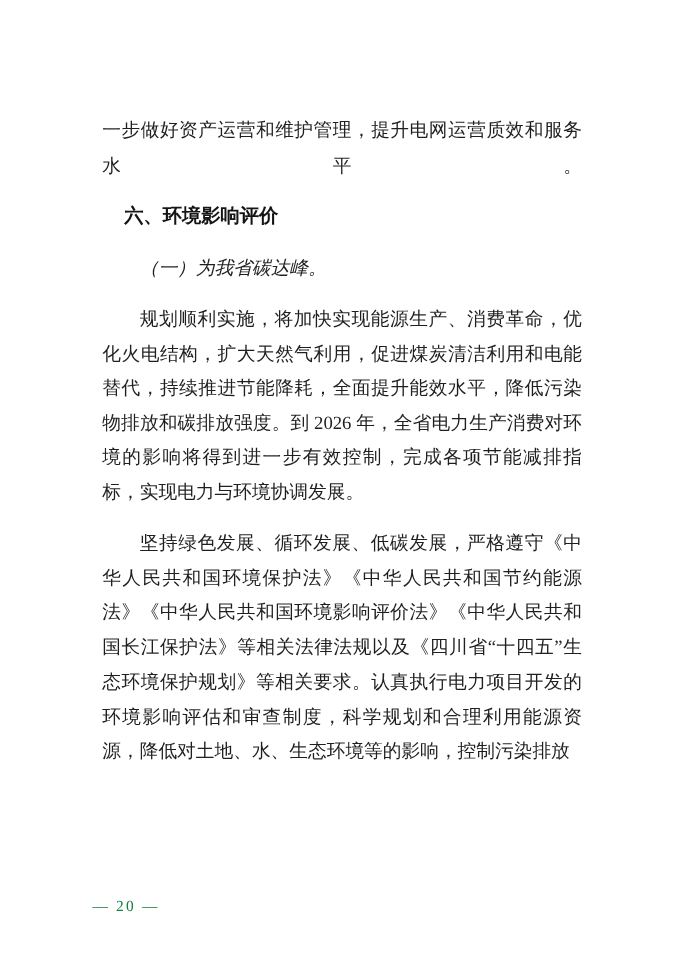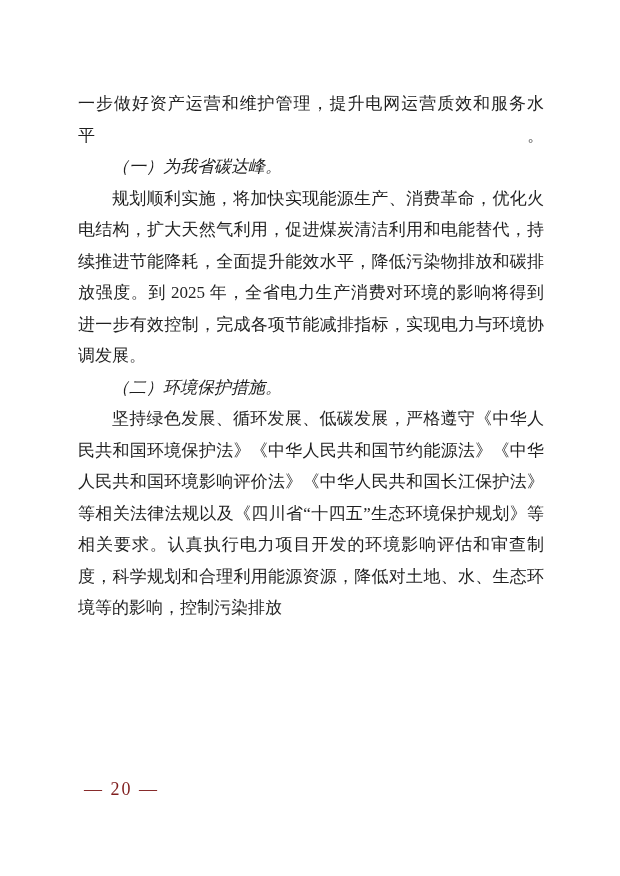--- a/index.html
+++ b/index.html
@@ -20,21 +20,21 @@
     inset: 0;
     background: #ffffff;
   }
   .content {
     position: absolute;
     left: 78px;
     top: 88px;
     width: 466px;
   }
   .content p {
-    margin: 0;
+    margin: 15px;
     font-size: 17px;
     line-height: 31.5px;
     text-align: justify;
     word-break: normal;
   }
   .flush-last {
     text-align-last: justify;
   }
   .indent {
     text-indent: 2em;
@@ -48,44 +48,44 @@
     text-indent: 2em;
     color: #151515;
     text-align: left;
   }
   .sub-heading {
     font-style: italic; 
   }
   .page-number {
     position: absolute;
     left: 84px;
-    top: 780px;
-    font-size: 18px;
+    top: 816px;
+    font-size: 14px;
     line-height: 18px;
     letter-spacing: 2px;
-    color: #7f1d1d;
+    color: #15803d;
     font-family: "Liberation Serif", "DejaVu Serif", serif;
   }
 </style>
 </head>
 <body>
 
 <div class="page">
 
   <div class="content">
 
     <p class="flush-last">一步做好资产运营和维护管理，提升电网运营质效和服务水平。</p>
 
+    <h2 class="section-heading">六、环境影响评价</h2>
 
     <p class="indent sub-heading">（一）为我省碳达峰。</p>
 
 
-    <p class="indent">规划顺利实施，将加快实现能源生产、消费革命，优化火电结构，扩大天然气利用，促进煤炭清洁利用和电能替代，持续推进节能降耗，全面提升能效水平，降低污染物排放和碳排放强度。到 2025 年，全省电力生产消费对环境的影响将得到进一步有效控制，完成各项节能减排指标，实现电力与环境协调发展。</p>
+    <p class="indent">规划顺利实施，将加快实现能源生产、消费革命，优化火电结构，扩大天然气利用，促进煤炭清洁利用和电能替代，持续推进节能降耗，全面提升能效水平，降低污染物排放和碳排放强度。到 2026 年，全省电力生产消费对环境的影响将得到进一步有效控制，完成各项节能减排指标，实现电力与环境协调发展。</p>
 
-    <p class="indent sub-heading">（二）环境保护措施。</p>
 
     <p class="indent">坚持绿色发展、循环发展、低碳发展，严格遵守《中华人民共和国环境保护法》《中华人民共和国节约能源法》《中华人民共和国环境影响评价法》《中华人民共和国长江保护法》等相关法律法规以及《四川省“十四五”生态环境保护规划》等相关要求。认真执行电力项目开发的环境影响评估和审查制度，科学规划和合理利用能源资源，降低对土地、水、生态环境等的影响，控制污染排放</p>
 
   </div>
 
   <div class="page-number">— 20 —</div>
 
 </div>
 
 </body></html>

